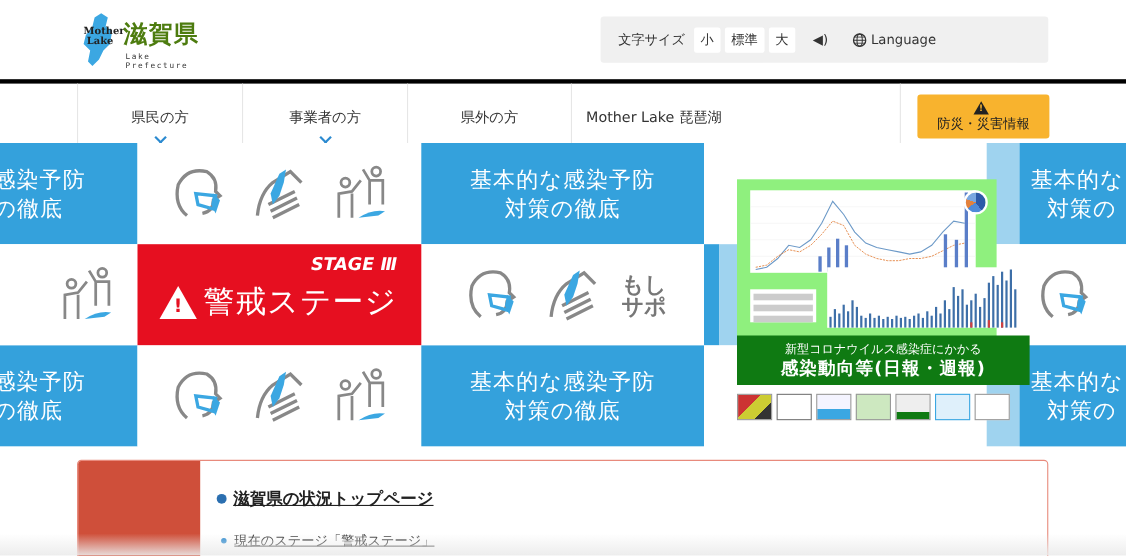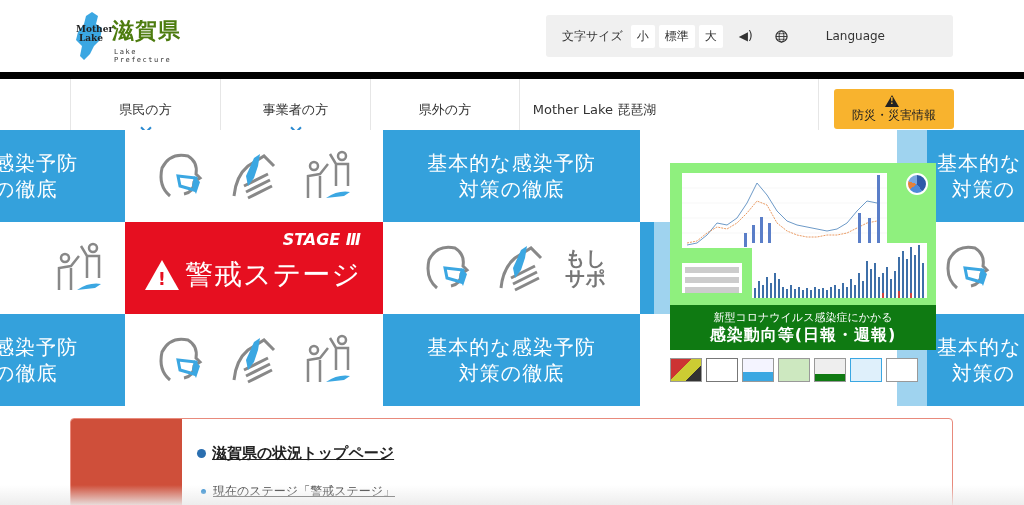--- a/index.html
+++ b/index.html
@@ -7,41 +7,41 @@
   .header { position: absolute; left: 0; top: 0; width: 1024px; height: 72px; background: #fff; }
   .logo { position: absolute; left: 72px; top: 10px; width: 120px; height: 52px; }
   .logo .lake { position: absolute; left: 0; top: 0; }
   .logo .ml { position: absolute; left: 4px; top: 15px; font-family: "DejaVu Serif", serif; font-size: 9px; line-height: 9px; color: #222; font-weight: bold; text-align: center; width: 30px; }
   .logo .kanji { position: absolute; left: 40px; top: 6px; font-size: 22px; font-weight: bold; color: #4d7c0f; letter-spacing: 1px; }
   .logo .sub { position: absolute; left: 42px; top: 38px; font-size: 7px; color: #333; letter-spacing: 1.5px; font-family: "DejaVu Sans Mono", monospace; }
   .util { position: absolute; left: 546px; top: 15px; width: 407px; height: 42px; background: #f0f0f0; border-radius: 3px; display: flex; align-items: center; padding-left: 16px; font-size: 12px; color: #333; }
   .util .lbl { margin-right: 8px; }
   .util .sz { background: #fff; padding: 3px 6px; margin-right: 4px; border-radius: 2px; font-size: 12px; }
   .util .support { margin-left: 12px; display: flex; align-items: center; }
-  .util .lang { margin-left: 18px; display: flex; align-items: center; gap: 34px; }
+  .util .lang { margin-left: 18px; display: flex; align-items: center; }
   .util .ico { margin-right: 4px; font-size: 12px; }
-  .nav { position: absolute; left: 0; top: 72px; width: 1024px; height: 58px; border-top: 7px solid #000000; }
+  .nav { position: absolute; left: 0; top: 72px; width: 1024px; height: 58px; border-top: 4px solid #000000; }
   .nav-item { position: absolute; top: 0; height: 57px; border-left: 1px solid #e6e6e6; text-align: center; font-size: 13px; color: #333; padding-top: 22px; }
   .nav-item .chev { display: block; width: 8px; height: 8px; border-right: 2px solid #2b8ad0; border-bottom: 2px solid #2b8ad0; transform: rotate(45deg); margin: 5px auto 0; }
   .disaster { position: absolute; left: 833px; top: 10px; width: 120px; height: 40px; background: #f8b32e; border-radius: 3px; display: flex; align-items: center; justify-content: center; font-size: 12px; color: #222; }
   .disaster .tri { width: 0; height: 0; border-left: 7px solid transparent; border-right: 7px solid transparent; border-bottom: 12px solid #222; position: relative; margin-right: 4px; }
   .disaster .tri:after { content: "!"; position: absolute; left: -2px; top: 2px; color: #f8b32e; font-size: 8px; font-weight: bold; }
   .banner { position: absolute; left: 0; top: 130px; width: 1024px; height: 276px; overflow: hidden; }
   .tile { position: absolute; }
   .blue { background: #34a1dc; color: #fff; text-align: center; }
   .blue .t { font-size: 20px; line-height: 26px; padding-top: 20px; letter-spacing: 1px; }
   .white { background: #fff; }
   .icons { display: flex; justify-content: center; align-items: center; height: 100%; gap: 14px; }
   .red { background: #e60f20; color: #fff; }
   .red .stage { position: absolute; right: 22px; top: 8px; font-style: italic; font-weight: bold; font-size: 16px; }
   .red .title { position: absolute; left: 20px; top: 34px; display: flex; align-items: center; font-size: 28px; letter-spacing: 1px; }
   .red .warn { width: 0; height: 0; border-left: 17px solid transparent; border-right: 17px solid transparent; border-bottom: 30px solid #fff; position: relative; margin-right: 6px; }
   .red .warn:after { content: "!"; position: absolute; left: -4px; top: 9px; color: #e60f20; font-size: 17px; font-weight: bold; }
   .moshi { font-size: 20px; font-weight: bold; color: #777; line-height: 20px; text-align: center; }
-  .covid { position: absolute; left: 670px; top: 163px; width: 266px; height: 187px; background: #8ff07e; }
+  .covid { position: absolute; left: 670px; top: 163px; width: 236px; height: 187px; background: #8ff07e; }
   .covid .chart1 { position: absolute; left: 12px; top: 10px; width: 205px; height: 75px; background: #fff; }
   .covid .pie { position: absolute; right: 8px; top: 10px; width: 22px; height: 22px; border-radius: 50%; background: conic-gradient(#2d5aa8 0 40%, #4e8ad8 40% 65%, #e3813c 65% 80%, #79a7e0 80% 100%); border: 2px solid #fff; }
   .covid .chart2 { position: absolute; left: 82px; top: 80px; width: 175px; height: 55px; background: #fff; }
   .covid .legend { position: absolute; left: 12px; top: 100px; width: 60px; height: 30px; background: #fff; }
   .covid .legend div { height: 6px; background: #ccc; margin: 4px 3px; }
   .covid .cap { position: absolute; left: 0; top: 142px; width: 266px; height: 45px; background: #0f7a12; color: #fff; text-align: center; }
   .covid .cap .a { font-size: 11px; padding-top: 5px; }
   .covid .cap .b { font-size: 16px; font-weight: bold; letter-spacing: 1px; }
   .thumbs { position: absolute; left: 670px; top: 358px; display: flex; gap: 4px; }
   .thumbs div { width: 32px; height: 24px; border: 1px solid #999; }

